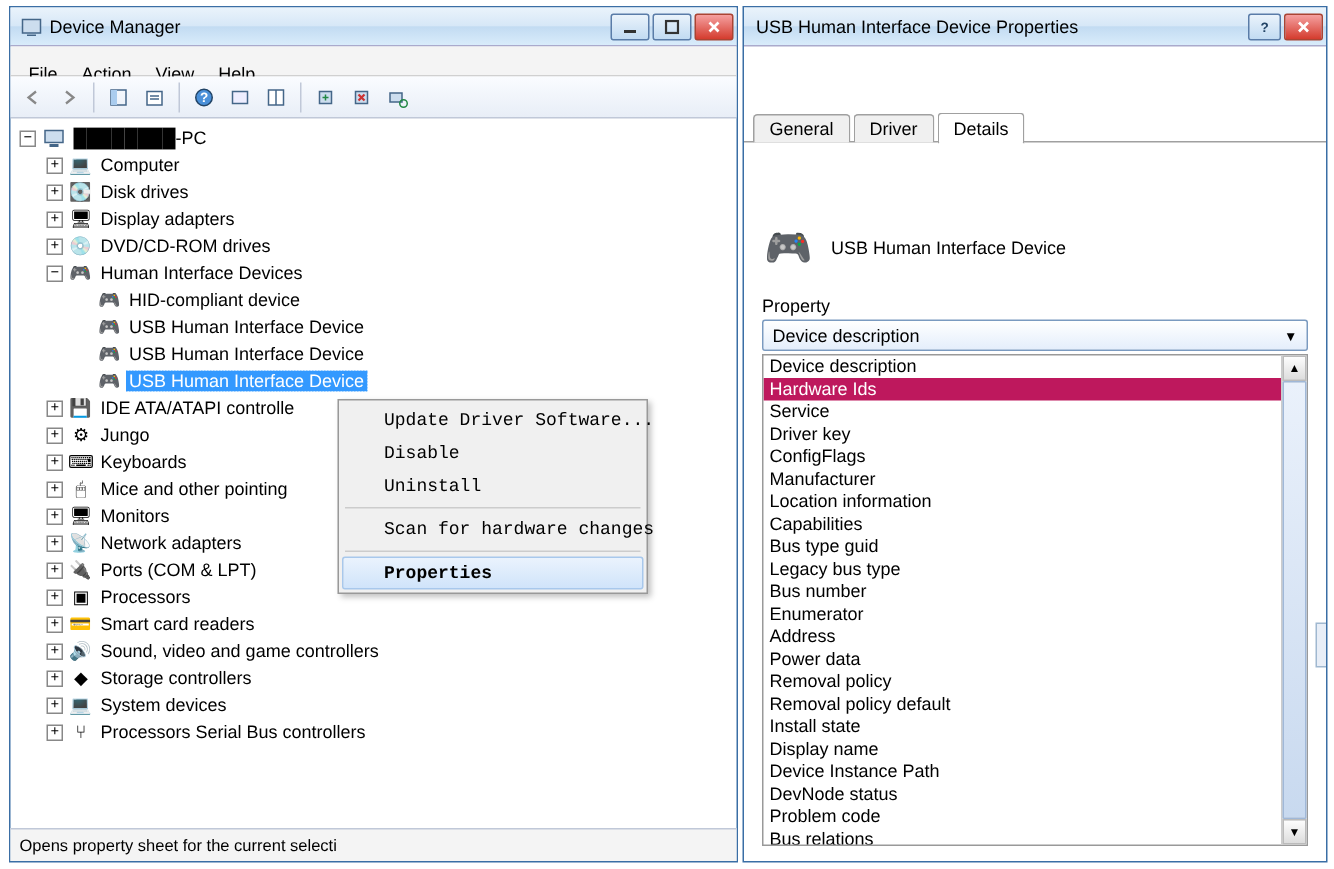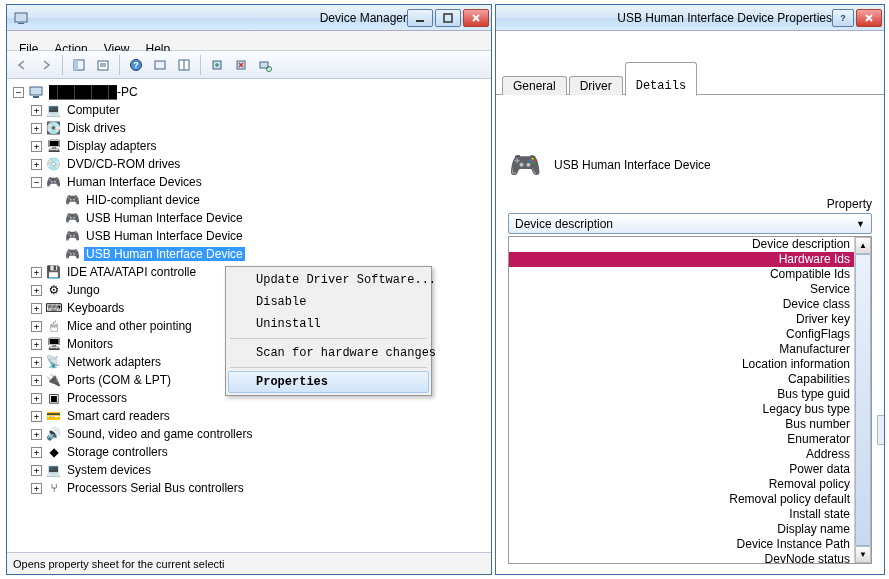--- a/index.html
+++ b/index.html
@@ -10,21 +10,20 @@
   width: 889px;
   height: 579px;
   position: relative;
 }
 .window {
   position: absolute;
   background: #fff;
   border: 1px solid #3a6ea5;
   display: flex;
   flex-direction: column;
-  text-align: right;
 }
 .titlebar {
   height: 26px;
   background: linear-gradient(to bottom, #eaf3fb 0%, #d6e7f7 50%, #c2dbf2 51%, #d9ecfb 100%);
   display: flex;
   align-items: center;
   padding: 0 2px 0 6px;
   border-bottom: 1px solid #aac;
 }
 .titlebar .ico {
@@ -122,21 +121,21 @@
 .tabstrip::after {
   content: ""; position: absolute; left: 0; right: 0; bottom: 0;
   height: 1px; background: #a0a0a0;
 }
 .tab {
   padding: 2px 10px; border: 1px solid #a0a0a0; border-bottom: none;
   background: #f0f0f0; border-radius: 3px 3px 0 0;
   margin-right: 2px; position: relative; z-index: 1;
   font-size: 12px;
 }
-.tab.active { background: #fff; border-bottom: 1px solid #fff; margin-bottom: -1px; padding-top: 16px; font-family: Liberation Mono, monospace; }
+.tab.active { background: #fff; border-bottom: 1px solid #fff; margin-bottom: -1px; padding-top: 3px; }
 .sheet { flex: 1; padding: 10px 12px; overflow: hidden; display: flex; flex-direction: column; }
 .devhdr { display: flex; align-items: center; gap: 12px; padding: 4px 2px 12px; }
 .devico { width: 32px; height: 32px; display:flex; align-items:center; justify-content:center; font-size: 26px; }
 .proplabel { margin: 4px 0 2px; font-size: 12px; }
 .combo {
   height: 21px; border: 1px solid #7a9ac0;
   background: linear-gradient(to bottom, #fff, #e4eefb);
   display: flex; align-items: center; padding: 0 6px;
   justify-content: space-between;
   font-size: 12px;
@@ -461,23 +460,21 @@
     </div>
     <div class="proplabel">Property</div>
     <div class="combo">
       <span>Device description</span>
       <span class="arrow">▼</span>
     </div>
     <div class="listwrap">
       <div class="listbox" id="proplist">
           <div class="li">Device description</div>
           <div class="li sel">Hardware Ids</div>
-          <div class="li">Compatible Ids</div>
           <div class="li">Service</div>
-          <div class="li">Device class</div>
           <div class="li">Driver key</div>
           <div class="li">ConfigFlags</div>
           <div class="li">Manufacturer</div>
           <div class="li">Location information</div>
           <div class="li">Capabilities</div>
           <div class="li">Bus type guid</div>
           <div class="li">Legacy bus type</div>
           <div class="li">Bus number</div>
           <div class="li">Enumerator</div>
           <div class="li">Address</div>

